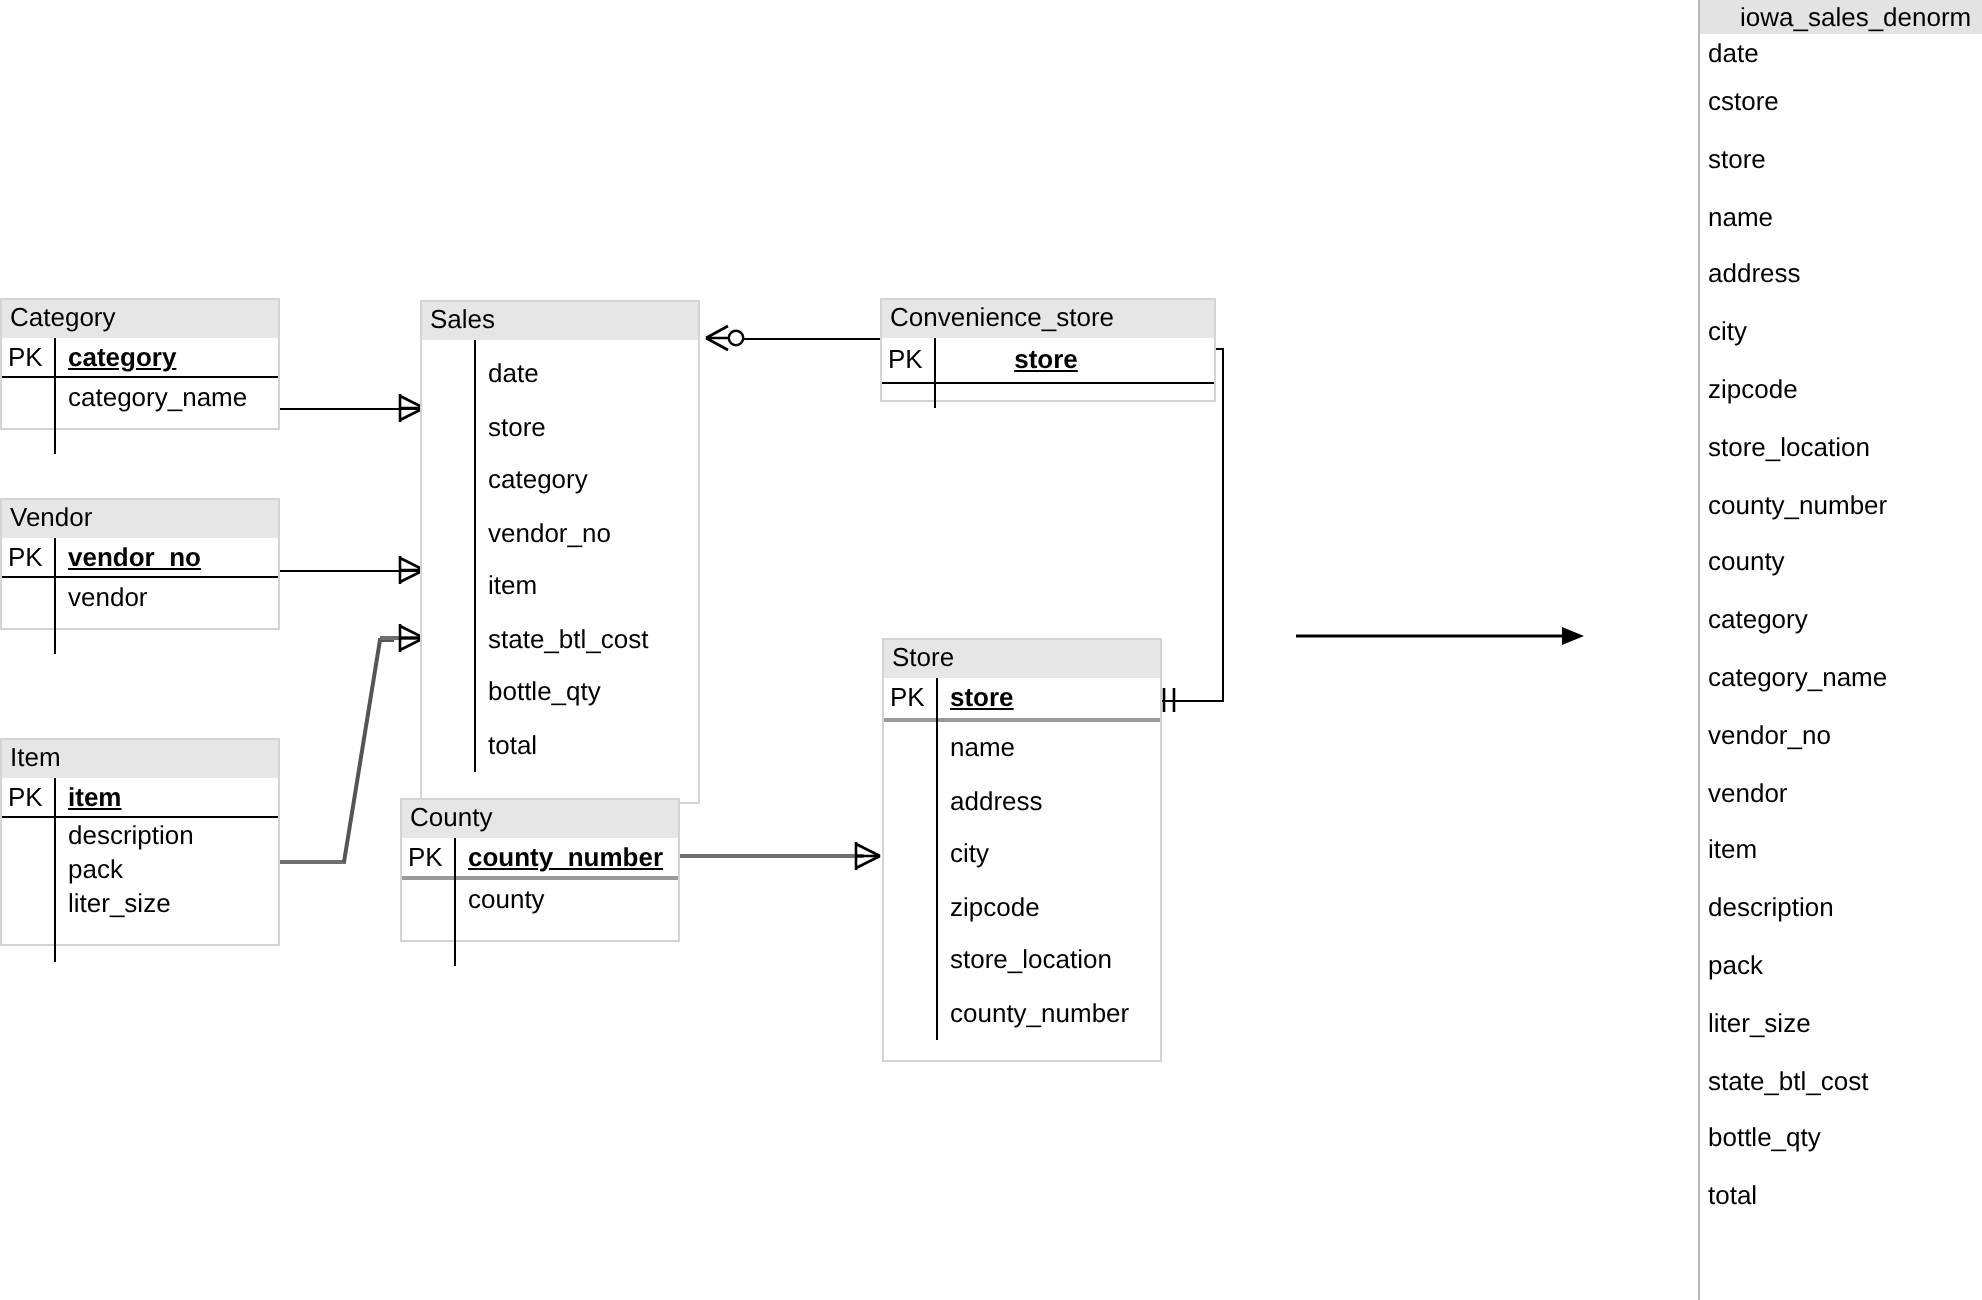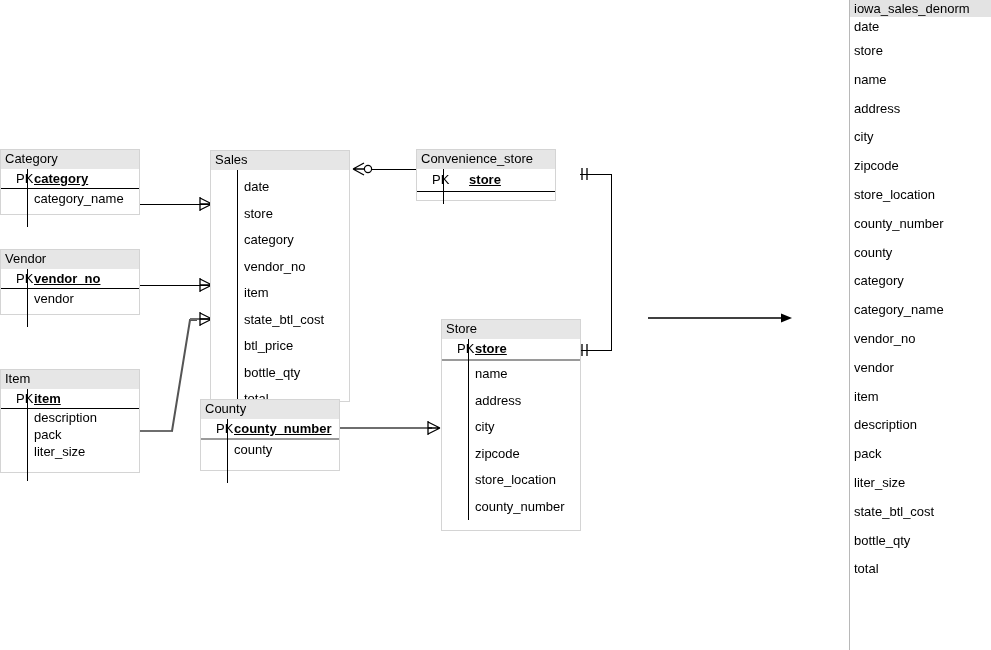--- a/index.html
+++ b/index.html
@@ -50,21 +50,21 @@
   .row {
     display: flex;
     align-items: center;
     line-height: 19px;
     height: 19px;
     white-space: nowrap;
   }
   .row .gutter {
     width: 26px;
     flex: 0 0 26px;
-    padding-left: 15px;
+    padding-left: 3px;
     box-sizing: border-box;
     font-size: 13px;
   }
   .row .attr {
     padding-left: 7px;
     font-size: 13px;
   }
   .row.pk .attr {
     font-weight: bold;
     text-decoration: underline;
@@ -112,21 +112,21 @@
     width: 142px;
     height: 650px;
     border-left: 1px solid #b8b8b8;
     box-sizing: border-box;
     background: #ffffff;
   }
   #denorm-header {
     background: #e3e3e3;
     font-size: 13px;
     line-height: 17px;
-    padding: 0 0 0 4px;
+    padding: 0 0 0 20px;
     white-space: nowrap;
   }
   #denorm-list {
     list-style: none;
     margin: 0;
     padding: 0;
   }
   #denorm-list li {
     font-size: 13px;
     line-height: 28.8px;
@@ -271,24 +271,20 @@
     <div class="row">
       <span class="gutter"></span>
       <span class="attr">item</span>
     </div>
     <div class="row">
       <span class="gutter"></span>
       <span class="attr">state_btl_cost</span>
     </div>
     <div class="row">
       <span class="gutter"></span>
-      <span class="attr">btl_price</span>
-    </div>
-    <div class="row">
-      <span class="gutter"></span>
       <span class="attr">bottle_qty</span>
     </div>
     <div class="row">
       <span class="gutter"></span>
       <span class="attr">total</span>
     </div>
   </div>
 </div>
 
 <div class="entity" style="left:200px; top:399px; width:140px; height:72px;">
@@ -302,21 +298,21 @@
     <div class="row">
       <span class="gutter"></span>
       <span class="attr">county</span>
     </div>
     <div class="row" style="height:24px;">
         <span class="gutter"></span>
       </div>
   </div>
 </div>
 
-<div class="entity" style="left:416px; top:149px; width:140px; height:52px;">
+<div class="entity" style="left:440px; top:149px; width:168px; height:52px;">
   <div class="entity-title">Convenience_store</div>
   <div class="entity-body">
     <div class="row pk center" style="height:22px; line-height:22px;">
       <span class="gutter">PK</span>
       <span class="attr">store</span>
     </div>
     <div class="pk-sep"></div>
     <div class="row" style="height:12px;">
         <span class="gutter"></span>
       </div>
@@ -355,20 +351,21 @@
       <span class="gutter"></span>
       <span class="attr">county_number</span>
     </div>
   </div>
 </div>
 
 <div id="denorm-panel">
   <div id="denorm-header">iowa_sales_denorm</div>
   <ul id="denorm-list">
       <li>date</li>
+      <li>cstore</li>
       <li>store</li>
       <li>name</li>
       <li>address</li>
       <li>city</li>
       <li>zipcode</li>
       <li>store_location</li>
       <li>county_number</li>
       <li>county</li>
       <li>category</li>
       <li>category_name</li>

